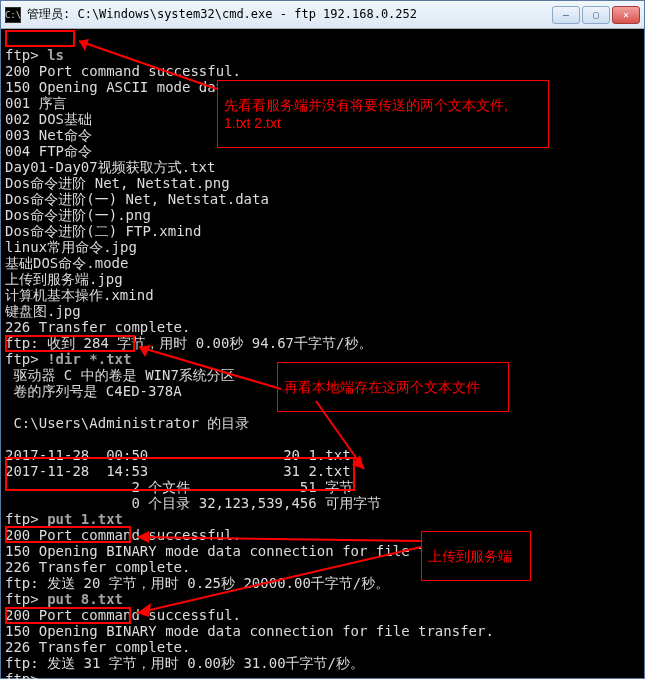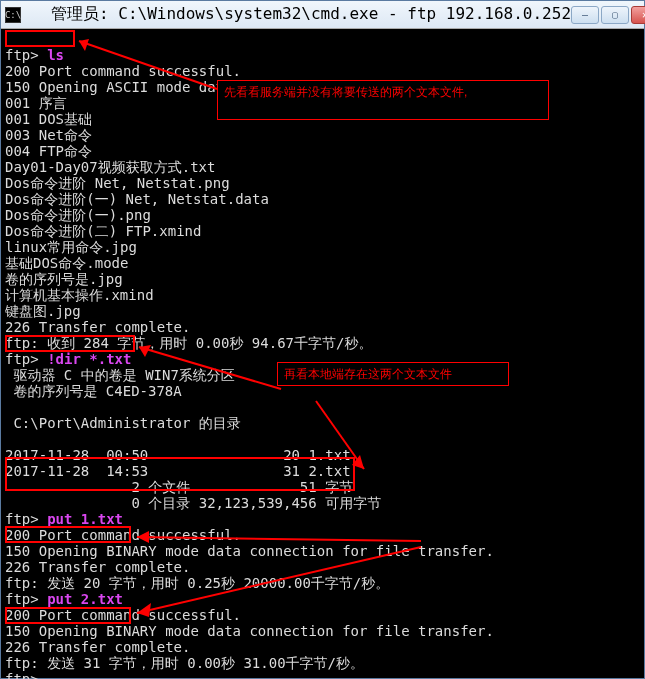--- a/index.html
+++ b/index.html
@@ -32,24 +32,23 @@
     margin-right: 6px;
     display: inline-flex;
     align-items: center;
     justify-content: center;
     font-size: 9px;
     color: #ccc;
     font-family: monospace;
   }
   .titlebar .title {
     flex: 1;
-    font-size: 16px;
+    font-size: 12px;
     color: #000;
     white-space: nowrap;
-    margin-left: 24px;
   }
   .win-btns { display: flex; gap: 2px; }
   .win-btn {
     width: 28px; height: 18px;
     border: 1px solid #8ca8c6;
     border-radius: 3px;
     background: linear-gradient(to bottom, #eef4fb, #cddff0);
     display: inline-flex;
     align-items: center;
     justify-content: center;
@@ -65,34 +64,34 @@
   .terminal {
     position: relative;
     padding: 2px 4px;
     color: #dcdcdc;
     font-family: "NSimSun", "SimSun", Consolas, monospace;
     font-size: 14px;
     line-height: 16px;
     white-space: pre;
     letter-spacing: 0px;
   }
-  .bold { font-weight: bold; color: #d946ef; }
+  .bold { font-weight: bold; color: #a3a3a3; }
   .box {
     position: absolute;
     border: 2px solid #ff0000;
     pointer-events: none;
   }
   .note {
     position: absolute;
     border: 1px solid #ff0000;
     background: #000;
     color: #ff0000;
-    font-size: 12px;
+    font-size: 14px;
     line-height: 18px;
-    padding: 2px 6px;
+    padding: 15px 6px;
     font-family: "SimSun", "宋体", sans-serif;
   }
   .arrow {
     position: absolute;
     pointer-events: none;
   }
   .arrow line { stroke: #ff0000; stroke-width: 2; }
   .arrow polygon { fill: #ff0000; }
 </style>
 </head>
@@ -107,69 +106,73 @@
       <span class="win-btn">▢</span>
       <span class="win-btn close">✕</span>
     </div>
   </div>
 
   <div class="terminal">
 <span><span>ftp&gt; </span><span class="bold">ls</span></span>
 <span>200 Port command successful.</span>
 <span>150 Opening ASCII mode data connection for directory list.</span>
 <span>001 序言</span>
-<span>001 DOS基础</span>
+<span>002 DOS基础</span>
 <span>003 Net命令</span>
 <span>004 FTP命令</span>
 <span>Day01-Day07视频获取方式.txt</span>
 <span>Dos命令进阶 Net, Netstat.png</span>
 <span>Dos命令进阶(一) Net, Netstat.data</span>
 <span>Dos命令进阶(一).png</span>
 <span>Dos命令进阶(二) FTP.xmind</span>
 <span>linux常用命令.jpg</span>
 <span>基础DOS命令.mode</span>
-<span>卷的序列号是.jpg</span>
+<span>上传到服务端.jpg</span>
 <span>计算机基本操作.xmind</span>
 <span>键盘图.jpg</span>
 <span>226 Transfer complete.</span>
 <span>ftp: 收到 284 字节，用时 0.00秒 94.67千字节/秒。</span>
 <span><span>ftp&gt; </span><span class="bold">!dir *.txt</span></span>
 <span> 驱动器 C 中的卷是 WIN7系统分区</span>
 <span> 卷的序列号是 C4ED-378A</span>
 <span></span>
-<span> C:\Port\Administrator 的目录</span>
+<span> C:\Users\Administrator 的目录</span>
 <span></span>
 <span>2017-11-28  00:50                20 1.txt</span>
 <span>2017-11-28  14:53                31 2.txt</span>
 <span>               2 个文件             51 字节</span>
 <span>               0 个目录 32,123,539,456 可用字节</span>
 <span><span>ftp&gt; </span><span class="bold">put 1.txt</span></span>
 <span>200 Port command successful.</span>
 <span>150 Opening BINARY mode data connection for file transfer.</span>
 <span>226 Transfer complete.</span>
 <span>ftp: 发送 20 字节，用时 0.25秒 20000.00千字节/秒。</span>
-<span><span>ftp&gt; </span><span class="bold">put 2.txt</span></span>
+<span><span>ftp&gt; </span><span class="bold">put 8.txt</span></span>
 <span>200 Port command successful.</span>
 <span>150 Opening BINARY mode data connection for file transfer.</span>
 <span>226 Transfer complete.</span>
 <span>ftp: 发送 31 字节，用时 0.00秒 31.00千字节/秒。</span>
 <span><span>ftp&gt; </span></span>
   </div>
 
   <div class="box" style="left:4px;top:29px;width:70px;height:17px"></div>
   <div class="box" style="left:4px;top:334px;width:130px;height:17px"></div>
   <div class="box" style="left:4px;top:456px;width:350px;height:34px"></div>
   <div class="box" style="left:4px;top:525px;width:126px;height:17px"></div>
   <div class="box" style="left:4px;top:606px;width:126px;height:17px"></div>
 
   <div class="note" style="left:216px;top:79px;width:332px;min-height:40px">
     <div>先看看服务端并没有将要传送的两个文本文件,</div>
+    <div>1.txt 2.txt</div>
   </div>
   <div class="note" style="left:276px;top:361px;width:232px;min-height:22px">
     <span>再看本地端存在这两个文本文件</span>
+  </div>
+  <div class="note" style="left:420px;top:530px;width:110px;min-height:22px">
+    <span>上传到服务端</span>
   </div>
 
   <svg class="arrow" style="left:70px;top:32px;width:150px;height:60px">
     <line x1="146" y1="56" x2="8" y2="8"></line>
     <polygon points="8,8 18,6 14,18"></polygon>
   </svg>
   <svg class="arrow" style="left:130px;top:338px;width:160px;height:60px">
     <line x1="150" y1="50" x2="8" y2="8"></line>
     <polygon points="8,8 20,6 14,18"></polygon>
   </svg>

